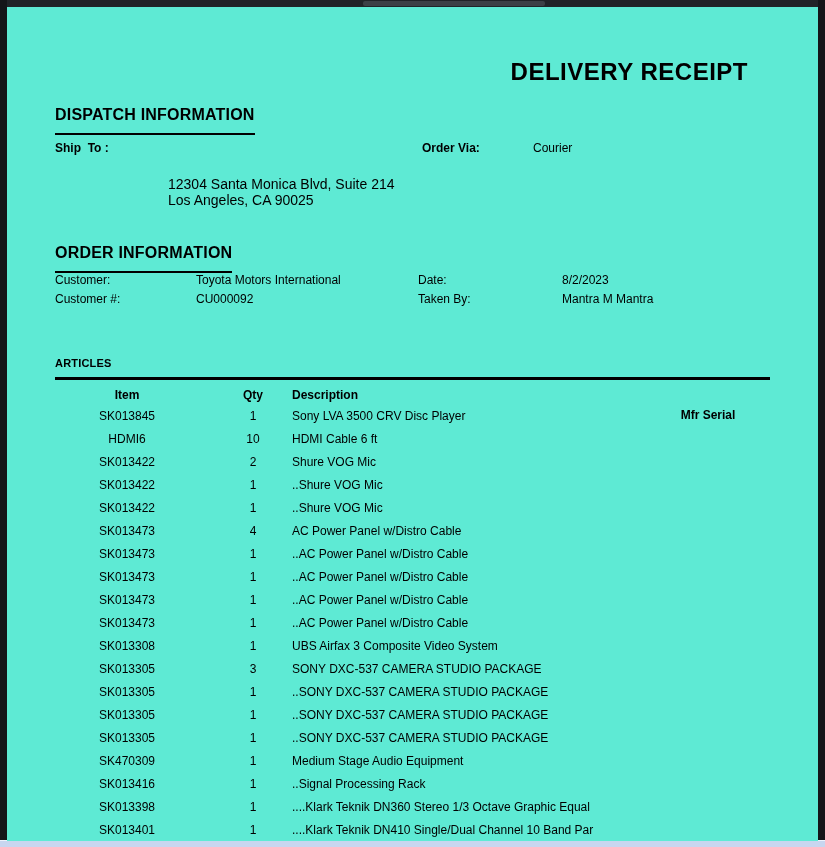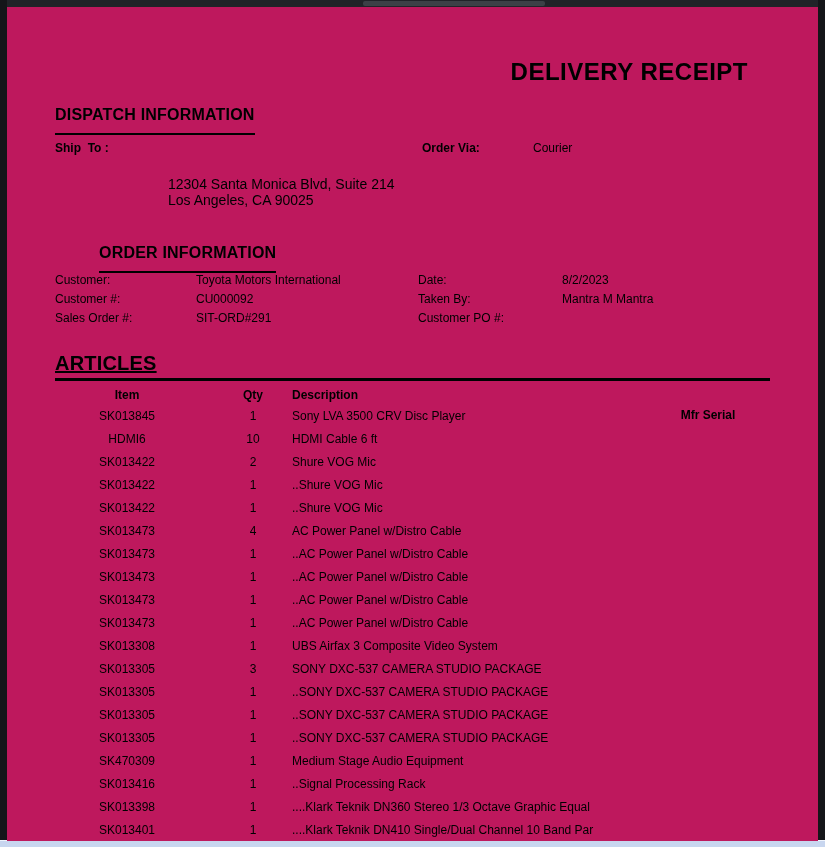--- a/index.html
+++ b/index.html
@@ -10,33 +10,33 @@
     color:#000;
   }
   
   .frame-top   { position:absolute; left:0; top:0; width:825px; height:7px; background:#212328; }
   .scroll-thumb{ position:absolute; left:363px; top:1px; width:182px; height:5px; background:#3c4046; border-radius:2px; }
   .frame-left  { position:absolute; left:0; top:0; width:7px; height:841px; background:#141519; }
   .frame-right { position:absolute; left:818px; top:0; width:7px; height:841px; background:#141519; }
   .frame-bottom{ position:absolute; left:0; top:840px; width:825px; height:7px; background:#c8d6ef; border-top:1px solid #eef3fc; box-sizing:border-box; }
 
   
-  .page { position:absolute; left:7px; top:7px; width:811px; height:834px; background:#be185d; }
+  .page { position:absolute; left:7px; top:7px; width:811px; height:834px; background:#5eead4; }
 
   .doc-title {
     position:absolute; top:52px; right:70px;
     font-size:24px; font-weight:bold; letter-spacing:0.5px; line-height:26px;
   }
   .section-heading {
     position:absolute; left:48px;
     font-size:16px; font-weight:bold; letter-spacing:0.2px;
     border-bottom:2px solid #000; padding-bottom:9px;
   }
   .h-dispatch { top:99px; }
-  .h-order    { top:237px;margin-left:44px; }
+  .h-order    { top:237px; }
 
   .body-row { position:absolute; left:0; width:811px; height:19px; font-size:12px; line-height:17px; }
   .lbl-left  { position:absolute; left:48px; }
   .val-left  { position:absolute; left:189px; }
   .lbl-right { position:absolute; left:411px; }
   .val-right { position:absolute; left:555px; }
   .bold { font-weight:bold; }
   .pre { white-space:pre; }
 
   .ship-row { top:133px; }
@@ -46,21 +46,21 @@
   .address { position:absolute; left:161px; top:170px; font-size:14px; line-height:15.5px; }
 
   .r-customer { top:265px; }
   .r-custno   { top:284px; }
   .r-salesord { top:303px; }
 
   .articles-head-wrap {
     position:absolute; left:48px; top:346px; width:715px;
     border-bottom:3px solid #000; padding-bottom:4px;
   }
-  .articles-head-wrap .txt { font-size:20px; font-weight:bold; letter-spacing:0.2px; line-height:20px;text-decoration:underline; }
+  .articles-head-wrap .txt { font-size:11px; font-weight:bold; letter-spacing:0.2px; line-height:20px; }
 
   .thead { position:absolute; top:377px; left:0; width:701px; height:23px; font-weight:bold; }
   .rows  { position:absolute; top:398px; left:0; width:668px; }
   .trow  { position:relative; height:23px; }
   .thead, .trow { font-size:12px; line-height:23px; }
   .c-item { position:absolute; left:40px;  width:160px; text-align:center; }
   .c-qty  { position:absolute; left:206px; width:80px;  text-align:center; }
   .c-desc { position:absolute; left:285px; width:330px; text-align:left; white-space:pre; }
   .c-mfr  { position:absolute; left:621px; width:160px; text-align:center;margin-top:20px; }
 </style>
@@ -98,26 +98,20 @@
     <span class="val-left">Toyota Motors International</span>
     <span class="lbl-right">Date:</span>
     <span class="val-right">8/2/2023</span>
   </div>
   <div class="body-row r-custno">
     <span class="lbl-left">Customer #:</span>
     <span class="val-left">CU000092</span>
     <span class="lbl-right">Taken By:</span>
     <span class="val-right">Mantra M Mantra</span>
   </div>
-  <div class="body-row r-salesord">
-    <span class="lbl-left">Sales Order #:</span>
-    <span class="val-left">SIT-ORD#291</span>
-    <span class="lbl-right">Customer PO #:</span>
-    <span class="val-right"></span>
-  </div>
 
   <div class="articles-head-wrap">
     <span class="txt">ARTICLES</span>
   </div>
 
   <div class="thead">
     <span class="c-item">Item</span>
     <span class="c-qty">Qty</span>
     <span class="c-desc">Description</span>
     <span class="c-mfr">Mfr Serial</span>

